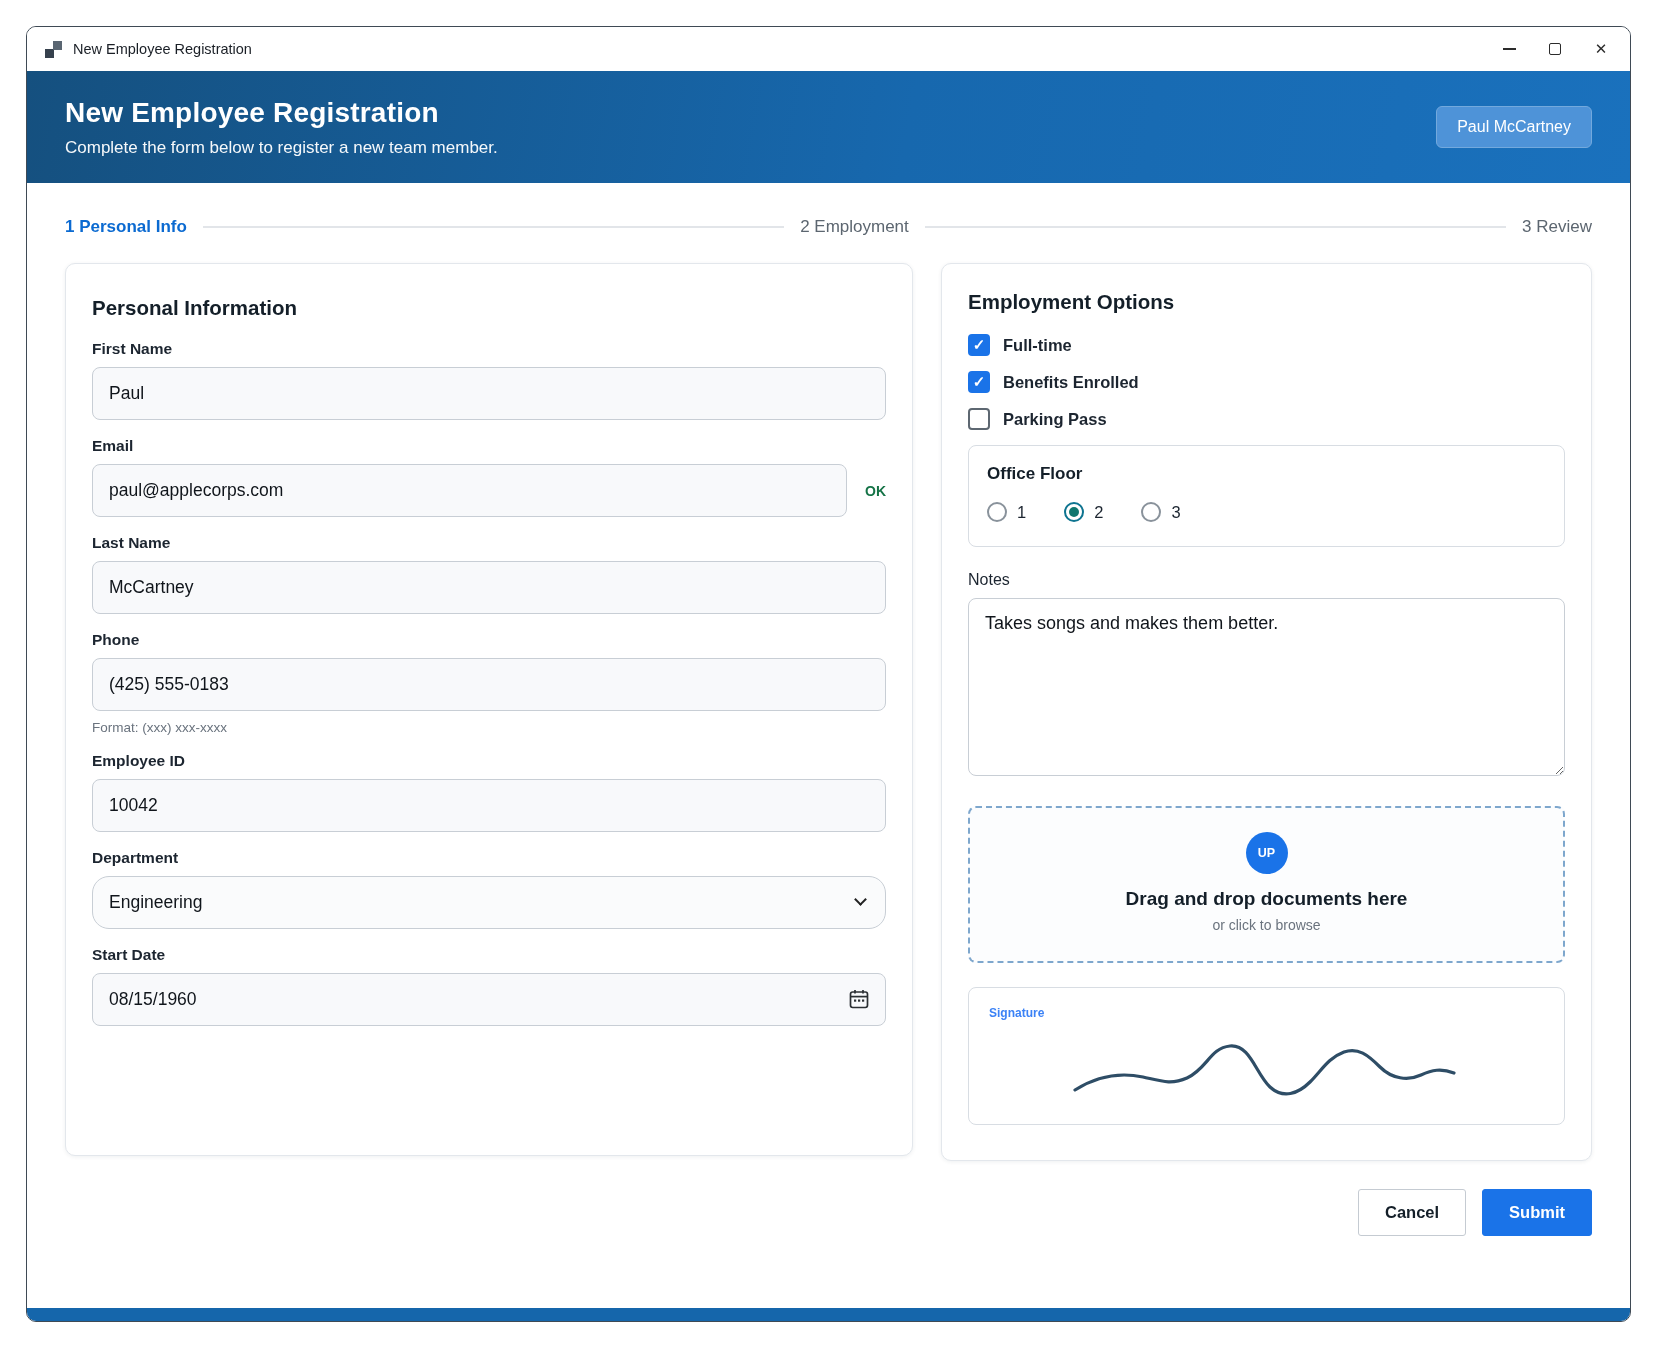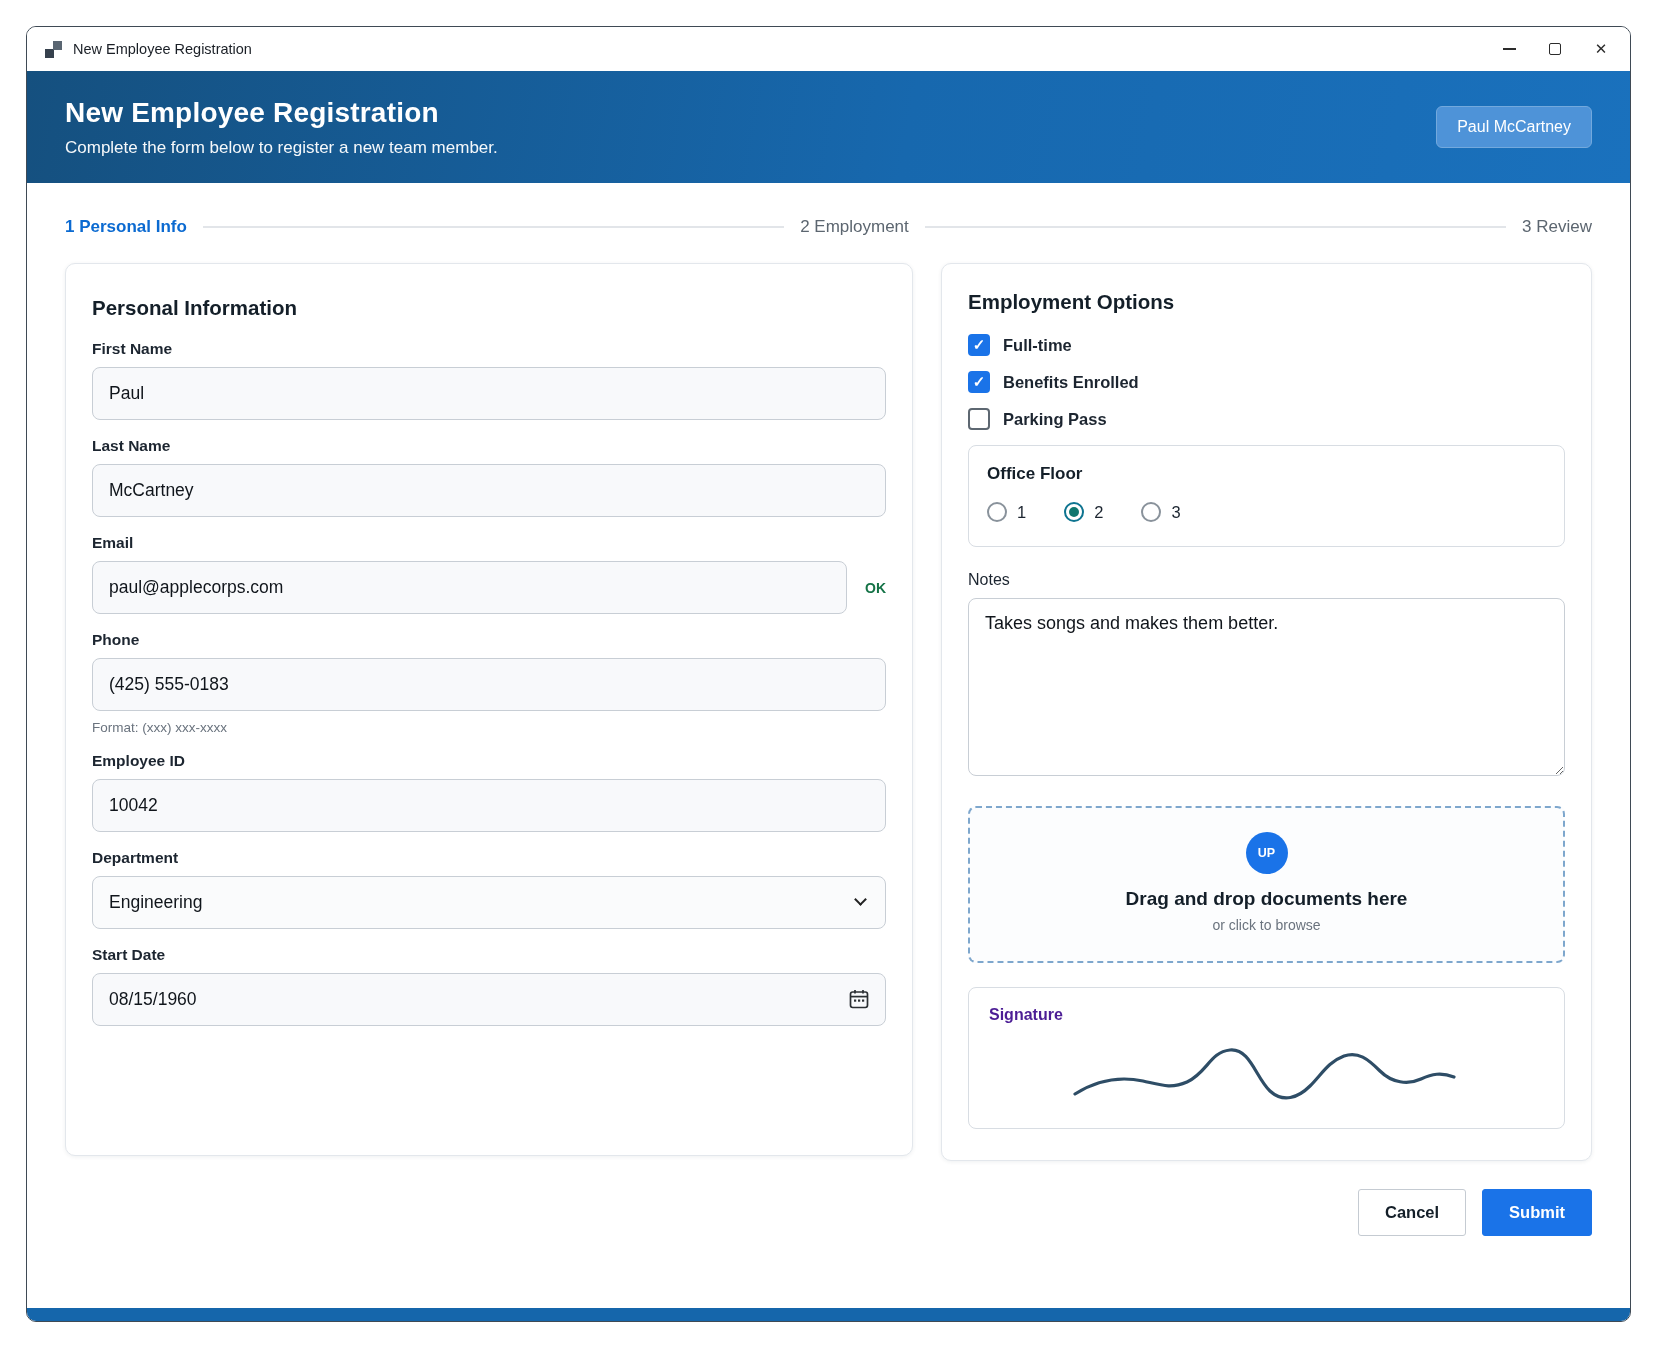--- a/index.html
+++ b/index.html
@@ -51,21 +51,21 @@
   .text-input {
     width: 100%; height: 53px; background: #f8f9fb; border: 1px solid #c8ced5; border-radius: 8px;
     font-size: 17.5px; color: #10151b; padding: 0 16px; font-family: "Liberation Sans", sans-serif;
   }
   .email-row { display: flex; align-items: center; gap: 18px; }
   .email-row .text-input { flex: 1; }
   .ok-text { color: #157347; font-weight: bold; font-size: 14px; flex: 0 0 auto; }
   .hint { font-size: 13.5px; color: #6a737e; margin-top: 9px; }
 
   .select-wrap { position: relative; }
-  .select-box { width: 100%; height: 53px; background: #fafbfc; border: 1px solid #c8ced5; border-radius: 8px; display: flex; align-items: center; padding: 0 16px; font-size: 17.5px; color: #10151b; cursor: pointer; }
+  .select-box { width: 100%; height: 53px; background: #fafbfc; border: 1px solid #c8ced5; border-radius: 17px; display: flex; align-items: center; padding: 0 16px; font-size: 17.5px; color: #10151b; cursor: pointer; }
   .select-chevron { position: absolute; right: 21px; top: 19px; width: 9px; height: 9px; border-left: 2px solid #222; border-bottom: 2px solid #222; transform: rotate(-45deg); pointer-events: none; }
 
   .date-wrap { position: relative; }
   .date-wrap .text-input { padding-right: 52px; }
   .calendar-icon { position: absolute; right: 15px; top: 14px; width: 24px; height: 24px; cursor: pointer; }
 
   
   .check-row { display: flex; align-items: center; gap: 13px; margin-bottom: 15px; cursor: pointer; }
   .checkbox { width: 22px; height: 22px; border-radius: 4px; flex: 0 0 auto; display: flex; align-items: center; justify-content: center; }
   .checkbox.checked { background: #1a73e8; }
@@ -85,21 +85,21 @@
 
   .notes-label { font-size: 16px; font-weight: normal; color: #1c2530; margin-bottom: 9px; }
   .notes-area { width: 100%; height: 178px; border: 1px solid #c8ced5; border-radius: 8px; background: #ffffff; font-size: 18px; color: #10151b; padding: 14px 16px; font-family: "Liberation Sans", sans-serif; resize: both; }
 
   .dropzone { margin-top: 26px; border: 2px dashed #7ea7cd; border-radius: 8px; background: #fcfdfe; padding: 24px 20px 28px; text-align: center; cursor: pointer; }
   .up-badge { width: 42px; height: 42px; border-radius: 50%; background: #1a73e8; color: #ffffff; font-size: 12.5px; font-weight: bold; display: flex; align-items: center; justify-content: center; margin: 0 auto 14px; }
   .drop-title { font-size: 19px; font-weight: bold; color: #141f29; }
   .drop-sub { font-size: 14px; color: #6a737e; margin-top: 7px; }
 
   .sig-panel { margin-top: 24px; border: 1px solid #d8dde3; border-radius: 8px; padding: 18px 20px 8px; }
-  .sig-label { font-size: 16px; font-weight: bold; color: #4c1d95; }
+  .sig-label { font-size: 12px; font-weight: bold; color: #3b82f6; }
   .sig-svg { display: block; margin: 4px auto 0; }
 
   .footer { display: flex; justify-content: flex-end; gap: 16px; margin-top: 28px; }
   .btn { border-radius: 3px; font-size: 16.5px; font-family: "Liberation Sans", sans-serif; padding: 13px 26px; cursor: pointer; }
   .btn-cancel { background: #ffffff; border: 1px solid #c5cbd2; color: #141f29; font-weight: bold; }
   .btn-submit { background: #1a73e8; border: 1px solid #1a73e8; color: #ffffff; font-weight: bold; }
 
   .bottom-strip { flex: 0 0 13px; background: #1566ab; }
 </style>
 </head>
@@ -148,30 +148,30 @@
 
       <div class="card card-left">
         <div class="section-title">Personal Information</div>
 
         <div class="field">
           <label class="field-label">First Name</label>
           <input class="text-input" type="text" value="Paul" style="">
         </div>
 
         <div class="field">
-          <label class="field-label">Last Name</label>
-          <input class="text-input" type="text" value="McCartney" style="">
-        </div>
-
-        <div class="field">
           <label class="field-label">Email</label>
           <div class="email-row">
             <input class="text-input" type="text" value="paul@applecorps.com" style="">
             <span class="ok-text">OK</span>
           </div>
+        </div>
+
+        <div class="field">
+          <label class="field-label">Last Name</label>
+          <input class="text-input" type="text" value="McCartney" style="">
         </div>
 
         <div class="field">
           <label class="field-label">Phone</label>
           <input class="text-input" type="text" value="(425) 555-0183" style="">
           <div class="hint">Format: (xxx) xxx-xxxx</div>
         </div>
 
         <div class="field">
           <label class="field-label">Employee ID</label>

